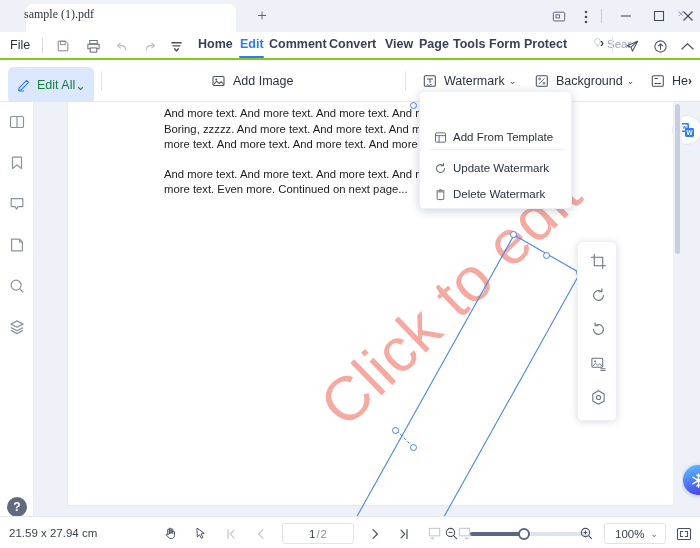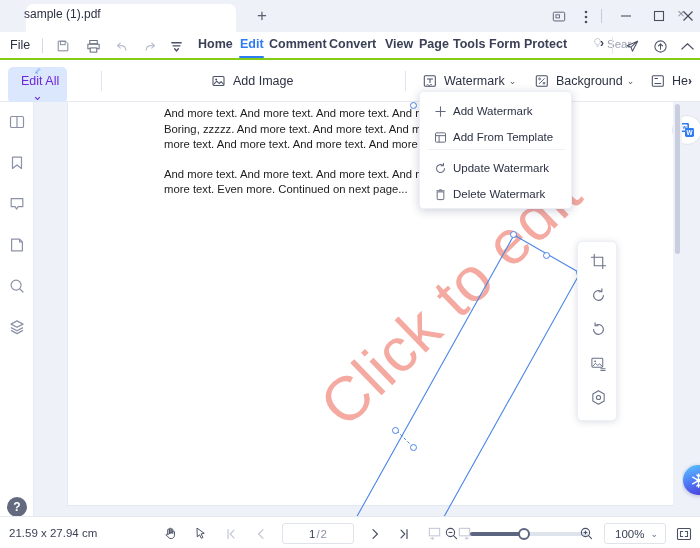--- a/index.html
+++ b/index.html
@@ -10,20 +10,21 @@
     color: #3a3f52;
     background: #ffffff;
     -webkit-font-smoothing: antialiased;
   }
   .app { position:relative; width:700px; height:548px; background:#fff; }
 
   
   .titlebar {
     position:absolute; left:0; top:0; width:700px; height:32px;
     background:#eef1f8;
+    font-family:Liberation Serif, serif;
   }
   .tab {
     position:absolute; left:26px; top:4px; width:210px; height:28px;
     background:#ffffff; border-radius:7px 7px 0 0;
     display:flex; align-items:center;
   }
   .tab-title {
     position:absolute; left:24px; top:7px; font-size:12px; color:#2c3142;
     white-space:nowrap;
   }
@@ -87,21 +88,21 @@
   }
   .rib-btn {
     position:absolute; top:9px; height:24px; display:flex; align-items:center;
     cursor:pointer; font-size:12.5px; color:#2c3142; white-space:nowrap;
   }
   .rib-btn .lbl { margin-left:6px; }
   .rib-btn .cv { margin-left:4px; font-size:9px; color:#555b6c; }
   .rib-editall {
     position:absolute; left:8px; top:7px; height:36px; padding:0 8px;
     background:#dbe7fd; border-radius:5px; display:flex; align-items:center;
-    cursor:pointer; color:#6d28d9; font-size:12.5px;flex-direction:column;
+    cursor:pointer; color:#15803d; font-size:12.5px;
   }
   .rib-sep { position:absolute; top:11px; width:1px; height:20px; background:#e0e4ee; }
   .rib-more { position:absolute; left:688px; top:14px; font-size:12px; color:#3a4156; cursor:pointer; font-weight:bold;}
 
   
   .rail {
     position:absolute; left:0; top:102px; width:34px; height:414px;
     background:#ffffff; border-right:1px solid #e8ebf2;
   }
   .rail-ico {
@@ -479,28 +480,20 @@
         </svg>
       </div>
     </div>
 
     <div class="vscroll">
       <div class="vscroll-thumb"></div>
     </div>
   </div>
 
   <div class="dropdown">
-    <div class="dd-item" style="top:6px">
-      <span class="di">
-        <svg width="13" height="13" viewBox="0 0 14 14">
-            <path d="M7 2v10M2 7h10" stroke="#63697c" stroke-width="1.15" stroke-linecap="round"></path>
-          </svg>
-      </span>
-      <span>Add Watermark</span>
-    </div>
     <div class="dd-item" style="top:32px">
       <span class="di">
         <svg width="13" height="13" viewBox="0 0 14 14">
             <rect x="1.6" y="2" width="10.8" height="10" rx="1" fill="none" stroke="#63697c" stroke-width="1.05"></rect>
             <line x1="1.6" y1="5" x2="12.4" y2="5" stroke="#63697c" stroke-width="1.05"></line>
             <line x1="5.5" y1="5" x2="5.5" y2="12" stroke="#63697c" stroke-width="1.05"></line>
           </svg>
       </span>
       <span>Add From Template</span>
     </div>

